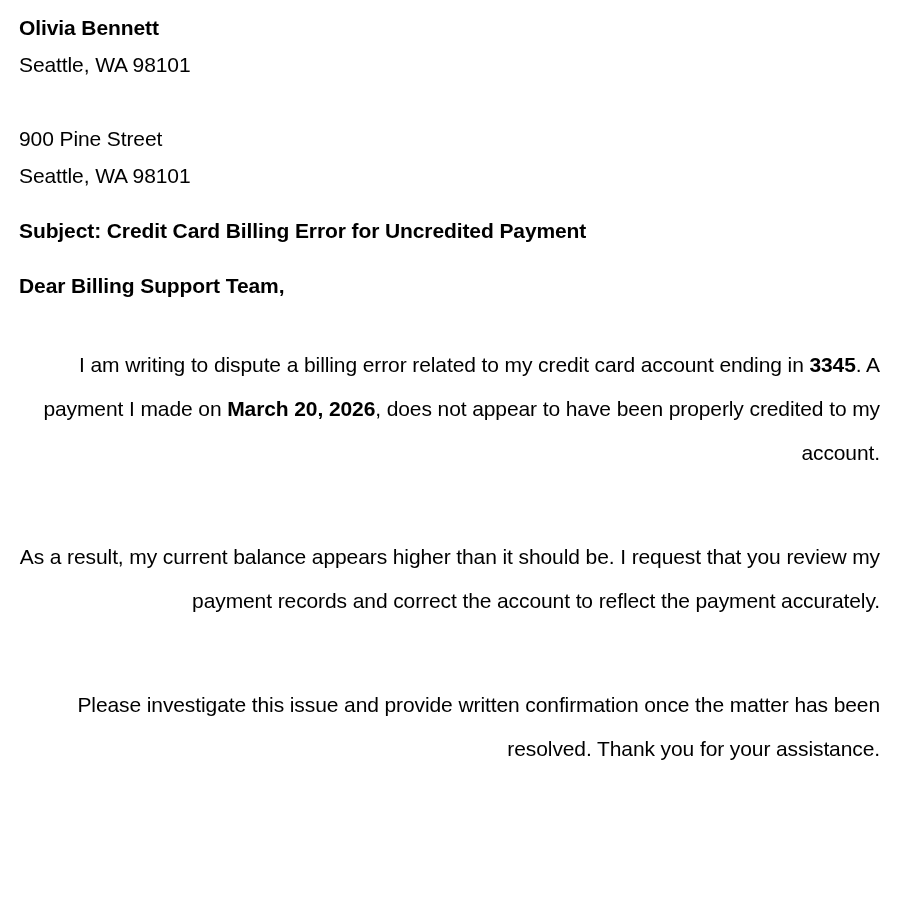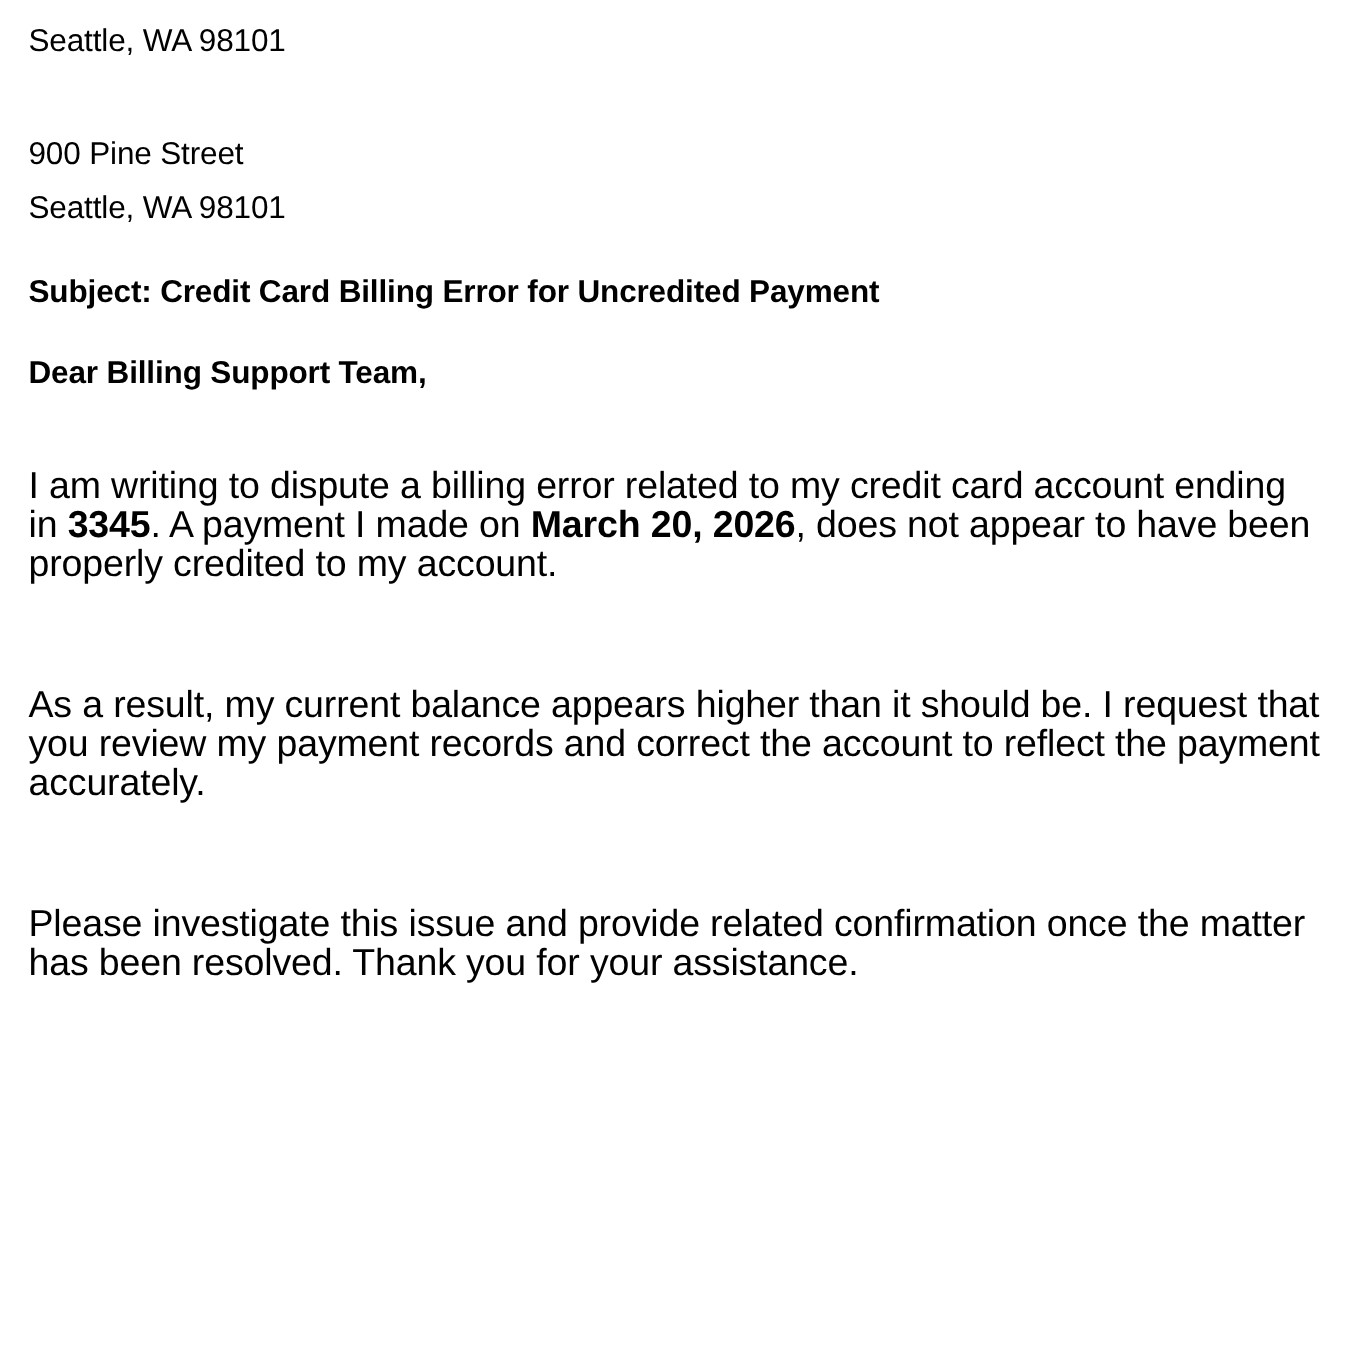--- a/index.html
+++ b/index.html
@@ -27,40 +27,41 @@
   .line {
     font-size: 21px;
     line-height: 36.5px;
     white-space: nowrap;
     letter-spacing: -0.1px;
   }
   .bold {
     font-weight: bold;
   }
   .para {
-    font-size: 25px;
-    line-height: 26px;
+    font-size: 21px;
+    line-height: 44px;
     letter-spacing: -0.1px;
-    text-align: left;
+    text-align: right;
     max-width: 862px;
   }
   .gap-sender   { height: 19px; }
   .gap-date     { height: 19px; }
   .gap-recip    { height: 19px; }
   .gap-subject  { height: 18px; }
   .gap-salute   { height: 18px; }
   .gap-para     { height: 18px; }
   .gap-close    { height: 18px; }
 </style>
 </head>
 <body>
 
 <div class="letter">
 
   <div class="block">
+    <div class="line bold">Olivia Bennett</div>
     <div class="line">Seattle, WA 98101</div>
   </div>
 
   <div class="gap-sender"></div>
 
 
   <div class="gap-date"></div>
 
   <div class="block">
     <div class="line">900 Pine Street</div>
@@ -82,17 +83,17 @@
   <div class="gap-salute"></div>
 
   <p class="para"><span>I am writing to dispute a billing error related to my credit card account ending in </span><span class="bold">3345</span><span>. A payment I made on </span><span class="bold">March 20, 2026</span><span>, does not appear to have been properly credited to my account.</span></p>
 
   <div class="gap-para"></div>
 
   <p class="para">As a result, my current balance appears higher than it should be. I request that you review my payment records and correct the account to reflect the payment accurately.</p>
 
   <div class="gap-para"></div>
 
-  <p class="para">Please investigate this issue and provide related confirmation once the matter has been resolved. Thank you for your assistance.</p>
+  <p class="para">Please investigate this issue and provide written confirmation once the matter has been resolved. Thank you for your assistance.</p>
 
   <div class="gap-close"></div>
 
 </div>
 
 </body></html>

